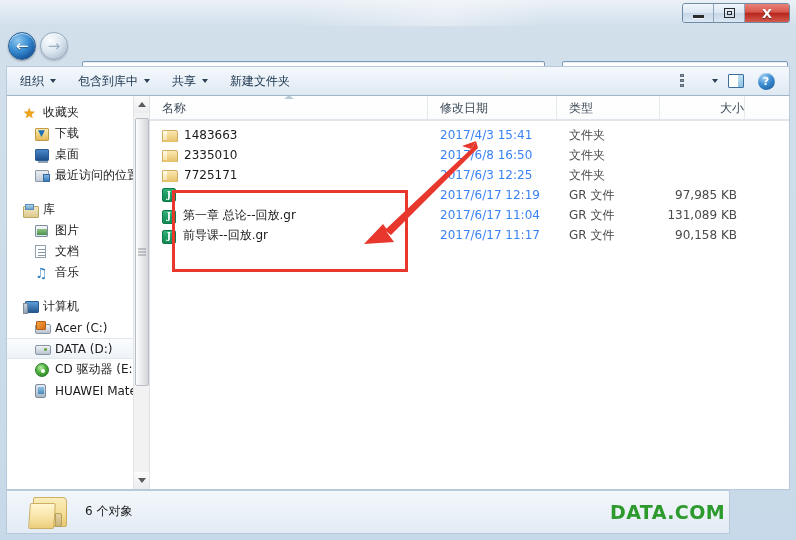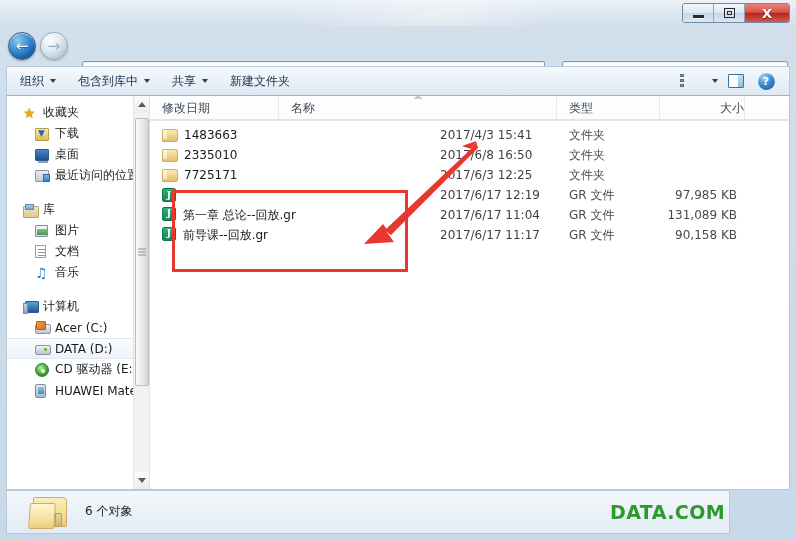--- a/index.html
+++ b/index.html
@@ -360,22 +360,22 @@
   .ch.tail { flex:1; border-right:none; }
   .sort-marker {
     position:absolute; left:50%; top:-1px; transform:translateX(-50%);
     width:0;height:0;border-left:5px solid transparent;border-right:5px solid transparent;
     border-bottom:4px solid #b9ccd8;
   }
 
   .rows { padding-top:4px; }
   .row { display:flex; align-items:center; height:20px; }
   .cell { font-size:12px; color:#2a2a2a; white-space:nowrap; overflow:hidden; }
-  .cell.name { width:278px; flex:0 0 278px; display:flex; align-items:flex-start; padding-left:12px; color:#1a1a1a;}
-  .cell.date { width:129px; flex:0 0 129px; padding-left:12px; color:#404040;}
+  .cell.name { width:278px; flex:0 0 278px; display:flex; align-items:flex-end; padding-left:12px; color:#1a1a1a;}
+  .cell.date { width:129px; flex:0 0 129px; padding-left:12px; color:#3b82f6;}
   .cell.type { width:103px; flex:0 0 103px; padding-left:12px; color:#4a4a4a;}
   .cell.size { width:85px; flex:0 0 85px; padding-right:8px; text-align:right; color:#4a4a4a;}
 
   .icon-folder {
     width:15px; height:13px; flex:0 0 15px; margin-right:7px; position:relative;
   }
   .icon-folder:before{
     content:""; position:absolute; left:0; top:1px; width:14px; height:11px;
     background:linear-gradient(180deg,#fbe8b4 0%,#f2d68f 45%,#e5c06a 100%);
     border:1px solid #cfae62; border-radius:1px 2px 2px 1px;
@@ -658,26 +658,26 @@
           <span class="ns-tri-down"></span>
         </div>
       </div>
     </div>
 
     <div class="splitter"></div>
 
     <div class="list-pane">
 
       <div class="col-head">
-        <div class="ch date">
-          <span>修改日期</span>
-        </div>
         <div class="ch name">
           <span class="sort-marker"></span>
           <span>名称</span>
+        </div>
+        <div class="ch date">
+          <span>修改日期</span>
         </div>
         <div class="ch type">
           <span>类型</span>
         </div>
         <div class="ch size">
           <span>大小</span>
         </div>
         <div class="ch tail"></div>
       </div>
 

